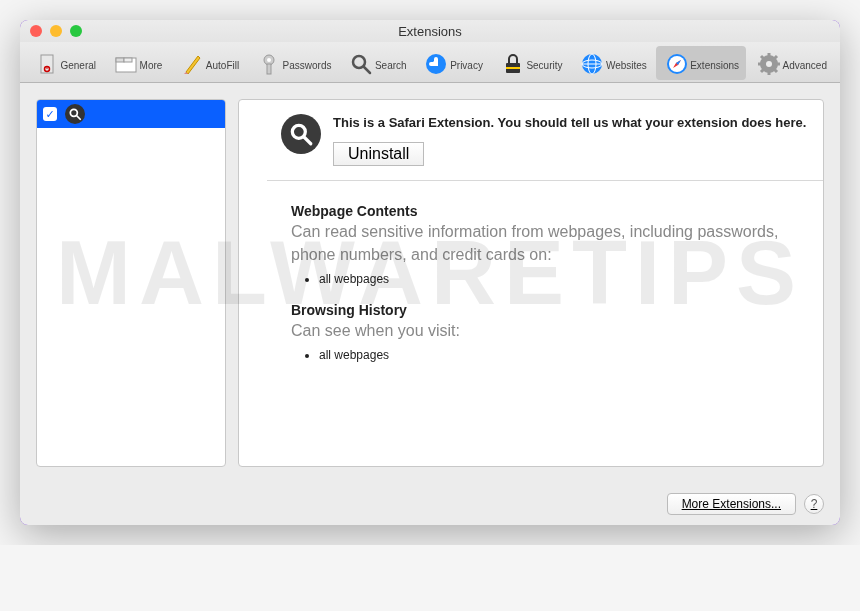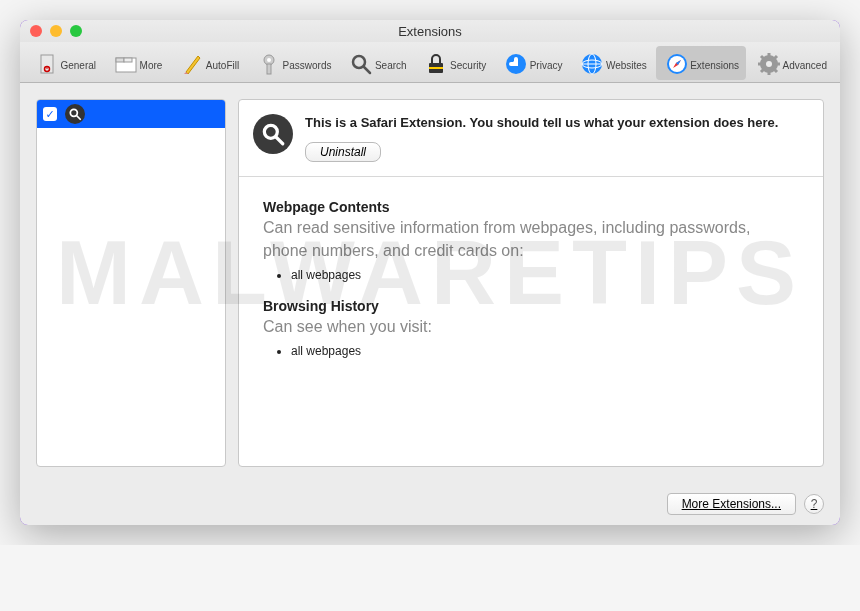--- a/index.html
+++ b/index.html
@@ -137,20 +137,21 @@
       align-items: center;
       justify-content: center;
     }
     .main {
       flex: 1;
       background: #fff;
       border: 1px solid #c8c8c8;
       border-radius: 4px;
       display: flex;
       flex-direction: column;
+      padding-left: 28px;
     }
     .ext-header {
       display: flex;
       padding: 14px;
       gap: 12px;
       border-bottom: 1px solid #d8d8d8;
       align-items: flex-start;
     }
     .ext-icon-large {
       width: 40px;
@@ -166,27 +167,26 @@
       flex: 1;
     }
     .ext-desc {
       font-size: 13px;
       color: #222;
       font-weight: 600;
       line-height: 1.4;
     }
     .uninstall-btn {
       margin-top: 10px;
-      font-size: 12px;
+      font-size: 16px;
       padding: 2px 14px;
       background: linear-gradient(#fff, #f0f0f0);
       border: 1px solid #bbb;
-      border-radius: 8px;
+      border-radius: 0;
       cursor: pointer;
-      font-style: italic;
     }
     .ext-body {
       padding: 22px 24px;
     }
     .section-title {
       font-size: 14px;
       font-weight: 700;
       color: #222;
       margin-bottom: 2px;
     }
@@ -293,35 +293,35 @@
         <svg width="24" height="24" viewBox="0 0 24 24">
             <circle cx="10" cy="10" r="6" fill="none" stroke="#555" stroke-width="2.5"></circle>
             <line x1="15" y1="15" x2="21" y2="21" stroke="#555" stroke-width="2.5" stroke-linecap="round"></line>
           </svg>
       </div>
       <div class="toolbar-label">Search</div>
     </div>
     <div class="toolbar-item">
       <div class="toolbar-icon">
         <svg width="24" height="24" viewBox="0 0 24 24">
+            <circle cx="12" cy="12" r="10" fill="#1e88ff"></circle>
+            <path d="M7 12 L12 12 L12 7" fill="#fff" stroke="#fff" stroke-width="4" stroke-linecap="round"></path>
+          </svg>
+      </div>
+      <div class="toolbar-label">Privacy</div>
+    </div>
+    <div class="toolbar-item">
+      <div class="toolbar-icon">
+        <svg width="24" height="24" viewBox="0 0 24 24">
             <rect x="5" y="11" width="14" height="10" fill="#333" rx="1"></rect>
             <path d="M8 11 V7 a4 4 0 0 1 8 0 V11" fill="none" stroke="#333" stroke-width="2"></path>
             <rect x="5" y="15" width="14" height="2" fill="#fc0"></rect>
           </svg>
       </div>
       <div class="toolbar-label">Security</div>
-    </div>
-    <div class="toolbar-item">
-      <div class="toolbar-icon">
-        <svg width="24" height="24" viewBox="0 0 24 24">
-            <circle cx="12" cy="12" r="10" fill="#1e88ff"></circle>
-            <path d="M7 12 L12 12 L12 7" fill="#fff" stroke="#fff" stroke-width="4" stroke-linecap="round"></path>
-          </svg>
-      </div>
-      <div class="toolbar-label">Privacy</div>
     </div>
     <div class="toolbar-item">
       <div class="toolbar-icon">
         <svg width="24" height="24" viewBox="0 0 24 24">
             <circle cx="12" cy="12" r="10" fill="#1e88ff"></circle>
             <ellipse cx="12" cy="12" rx="10" ry="4" fill="none" stroke="#fff" stroke-width="1"></ellipse>
             <ellipse cx="12" cy="12" rx="4" ry="10" fill="none" stroke="#fff" stroke-width="1"></ellipse>
             <line x1="2" y1="12" x2="22" y2="12" stroke="#fff" stroke-width="1"></line>
           </svg>
       </div>

